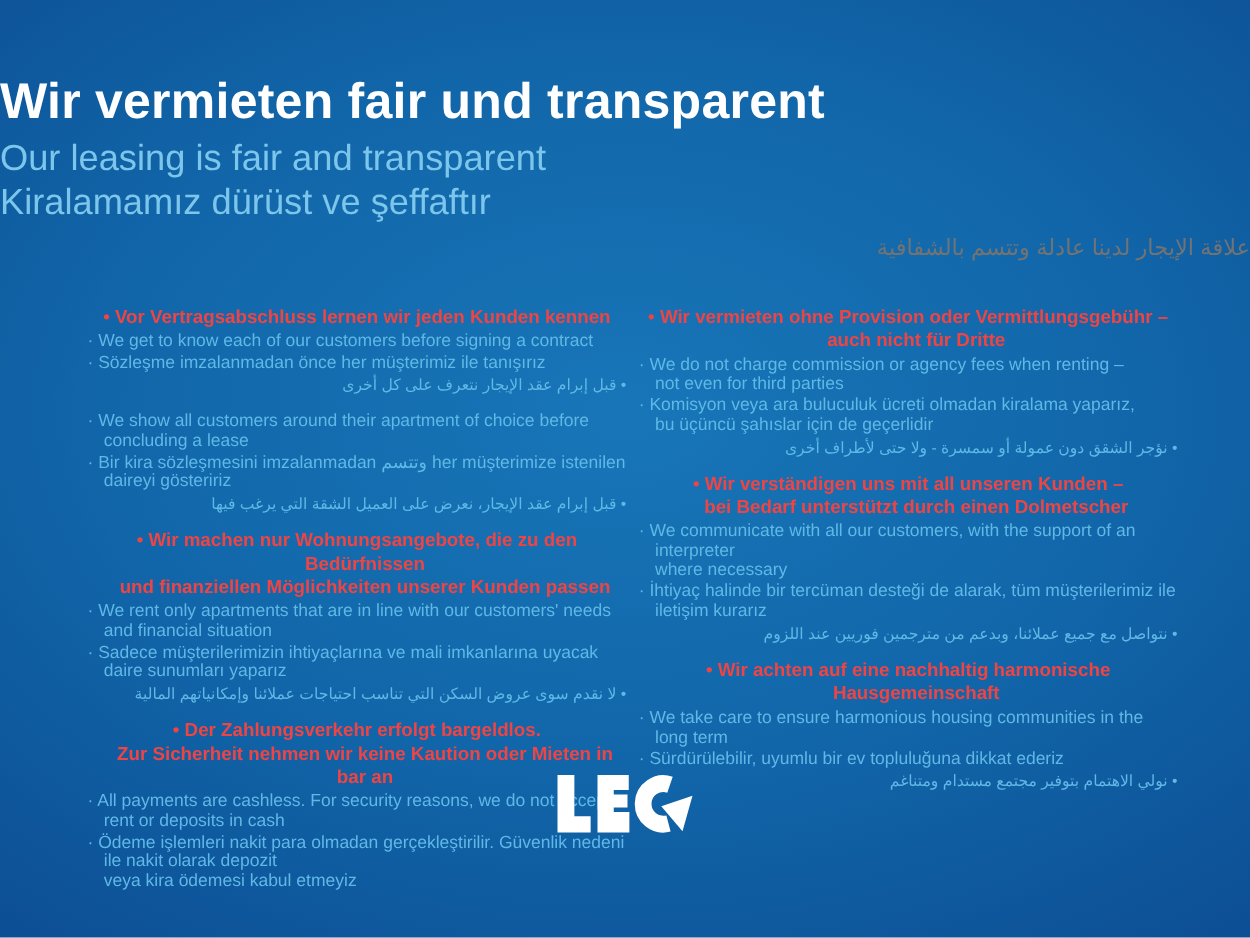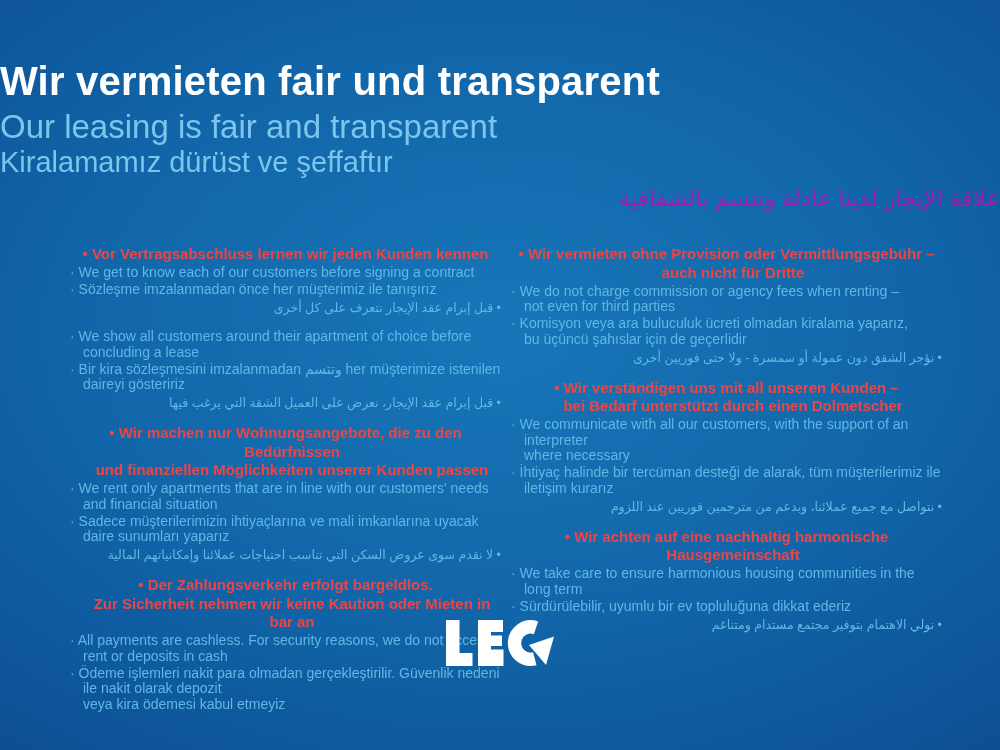--- a/index.html
+++ b/index.html
@@ -25,33 +25,33 @@
   }
   .title-de {
     color: #ffffff;
     font-size: 40px;
     font-weight: bold;
     line-height: 46px;
     letter-spacing: 0.2px;
   }
   .title-en {
     color: #7cc6ec;
-    font-size: 33px;
+    font-size: 29px;
     line-height: 34px;
     margin-top: 6px;
   }
   .title-tr {
     color: #7cc6ec;
     font-size: 29px;
     line-height: 34px;
     margin-top: 1px;
   }
   .title-ar {
-    color: #a21caf;
-    font-size: 23px;
+    color: #737373;
+    font-size: 18px;
     line-height: 30px;
     margin-top: 4px;
     direction: rtl;
   }
   
   .columns {
     display: flex;
     margin-top: 32px;
     padding-left: 70px;
     padding-right: 58px;
@@ -154,21 +154,21 @@
     </div>
 
     <div class="col">
       <div class="section">
         <div class="de">• Wir vermieten ohne Provision oder Vermittlungsgebühr –
 auch nicht für Dritte</div>
         <div class="sub">· We do not charge commission or agency fees when renting –
 not even for third parties</div>
         <div class="sub">· Komisyon veya ara buluculuk ücreti olmadan kiralama yaparız,
 bu üçüncü şahıslar için de geçerlidir</div>
-        <div class="ar">• نؤجر الشقق دون عمولة أو سمسرة - ولا حتى فوريين أخرى</div>
+        <div class="ar">• نؤجر الشقق دون عمولة أو سمسرة - ولا حتى لأطراف أخرى</div>
       </div>
       <div class="section">
         <div class="de">• Wir verständigen uns mit all unseren Kunden –
 bei Bedarf unterstützt durch einen Dolmetscher</div>
         <div class="sub">· We communicate with all our customers, with the support of an interpreter
 where necessary</div>
         <div class="sub">· İhtiyaç halinde bir tercüman desteği de alarak, tüm müşterilerimiz ile iletişim kurarız</div>
         <div class="ar">• نتواصل مع جميع عملائنا، وبدعم من مترجمين فوريين عند اللزوم</div>
       </div>
       <div class="section">

